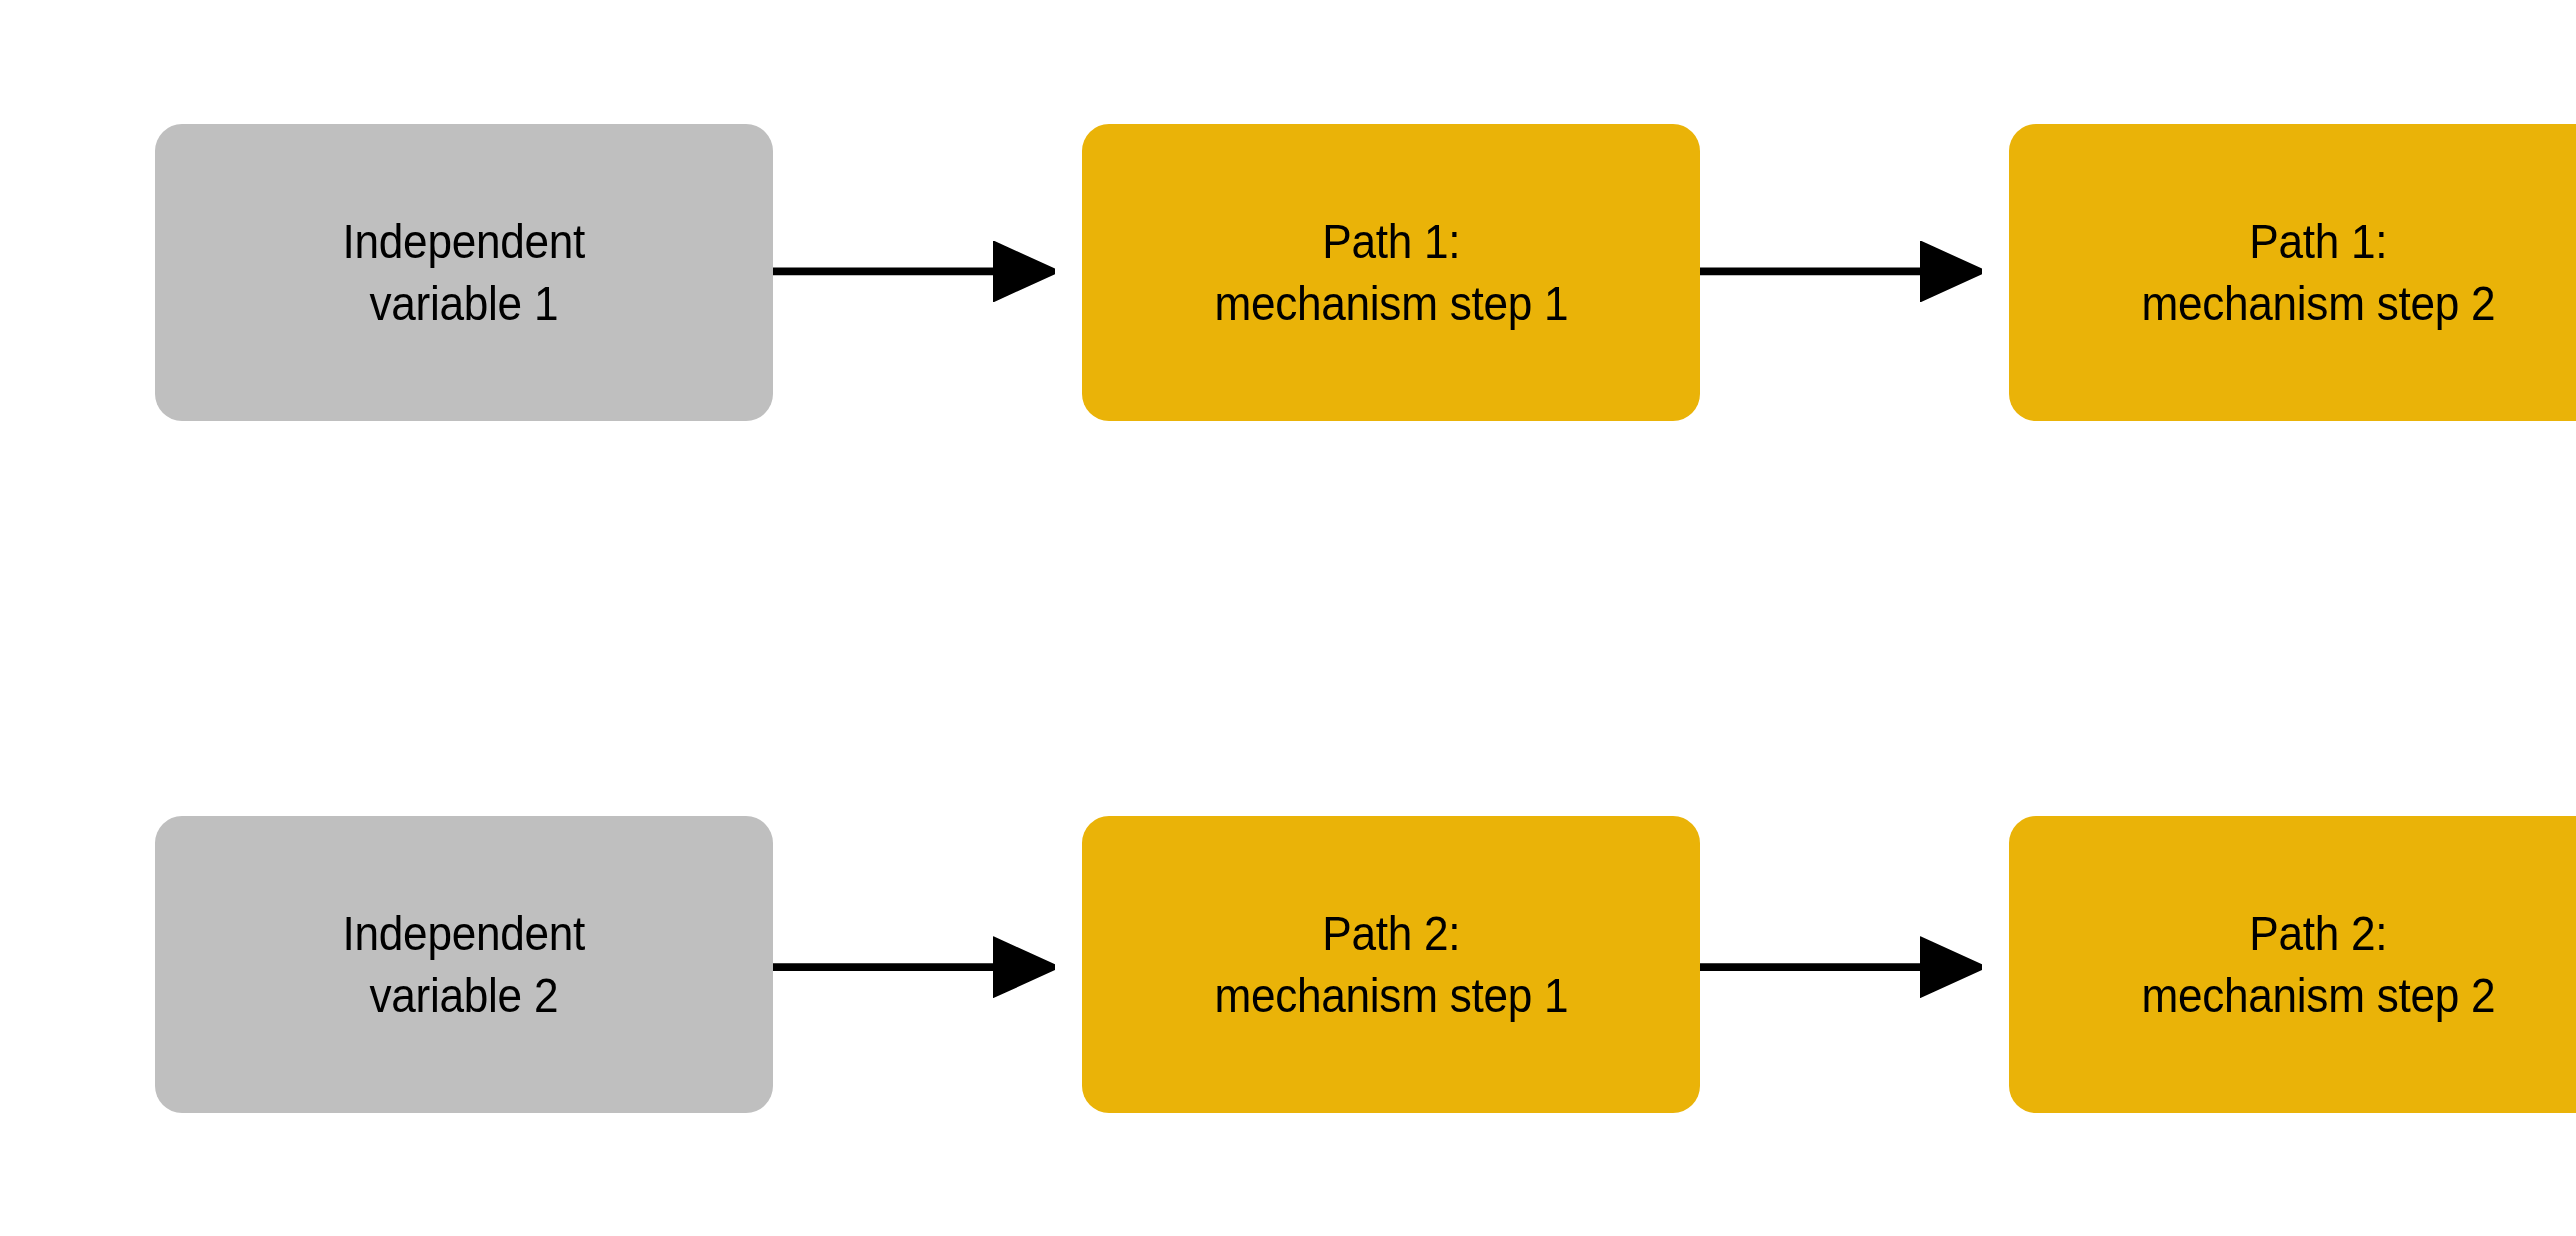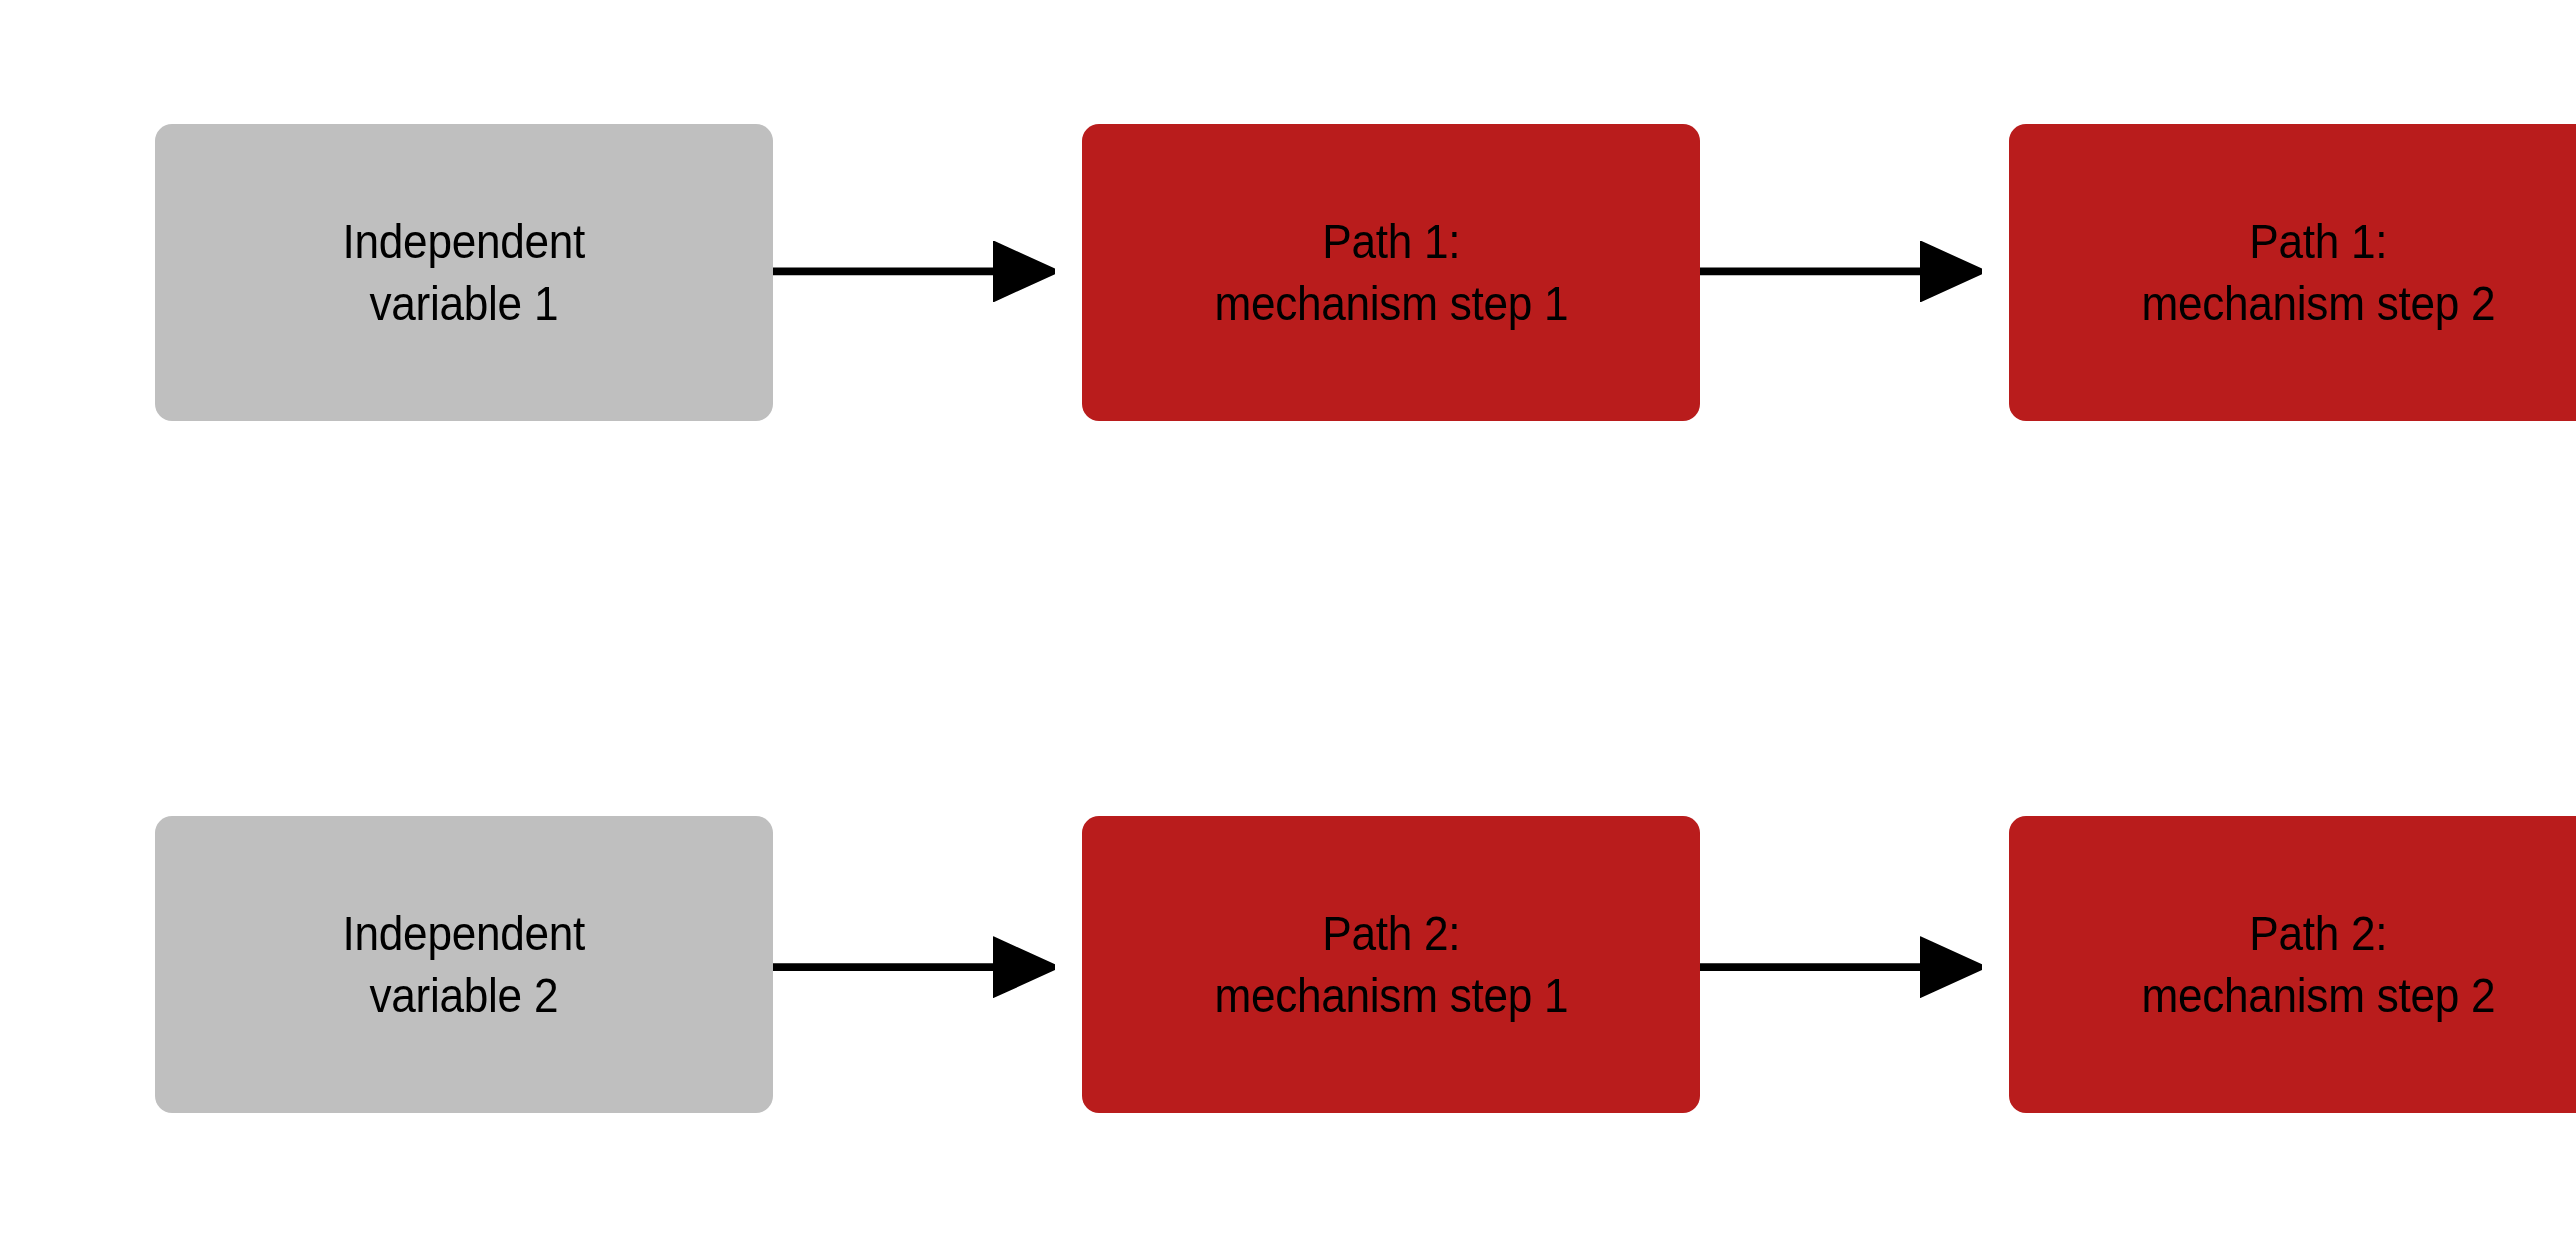--- a/index.html
+++ b/index.html
@@ -6,38 +6,38 @@
   #stage{
     position:relative;
     width:3709px;height:1236px;
     background:#ffffff;
     overflow:hidden;
     font-family:"Liberation Sans","DejaVu Sans",sans-serif;
   }
   .node{
     position:absolute;
     box-sizing:border-box;
-    border-radius:17px;
+    border-radius:27px;
     display:flex;
     align-items:center;
     justify-content:center;
     text-align:center;
   }
   .node .label{
     font-size:48px;
     line-height:1.28;
     color:#000000;
     font-weight:400;
     letter-spacing:-0.3px;
     white-space:pre-line;
     transform:scaleX(0.92);
     transform-origin:center;
   }
   .node.iv,.node.dv{background:#bfbfbf;}
-  .node.mech{background:#b91c1c;}
+  .node.mech{background:#eab308;}
 
   
   #node-iv1   {left:155px;  top:124px;  width:618px; height:297px;}
   #node-p1s1  {left:1082px; top:124px;  width:618px; height:297px;}
   #node-p1s2  {left:2009px; top:124px;  width:618px; height:297px;}
   #node-iv2   {left:155px;  top:816px; width:618px; height:297px;}
   #node-p2s1  {left:1082px; top:816px; width:618px; height:297px;}
   #node-p2s2  {left:2009px; top:816px; width:618px; height:297px;}
 
   #edges{

